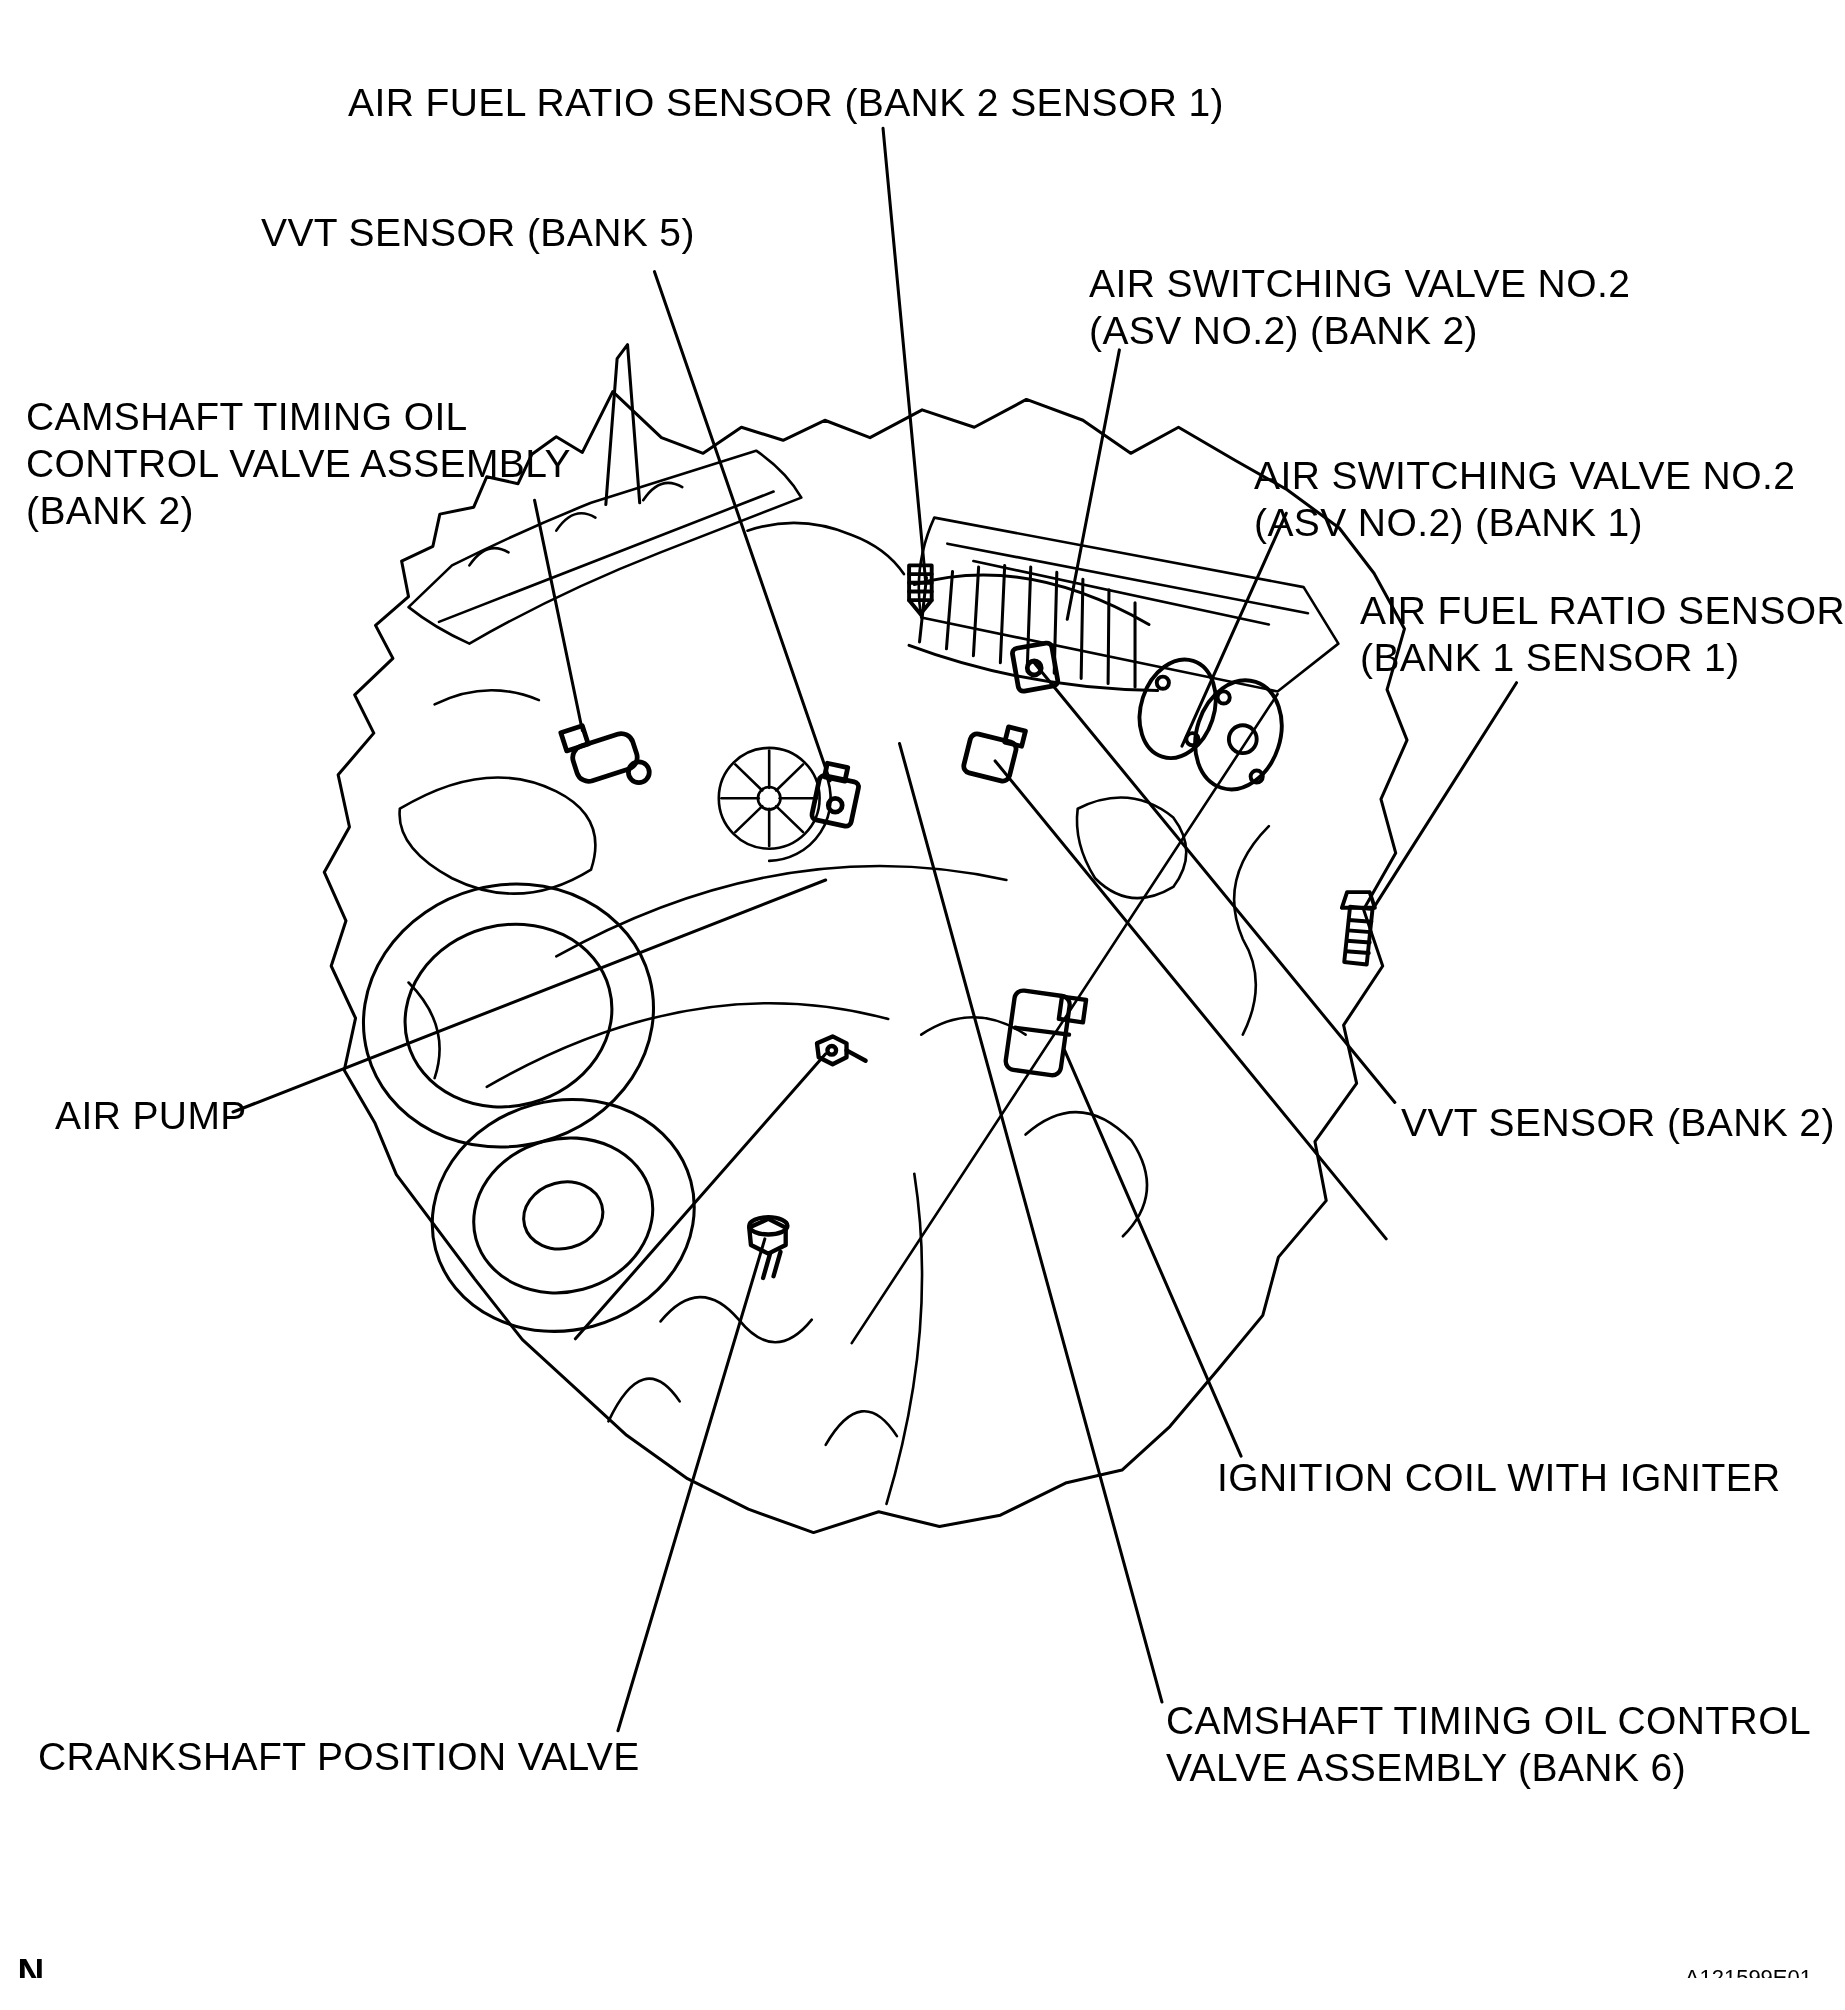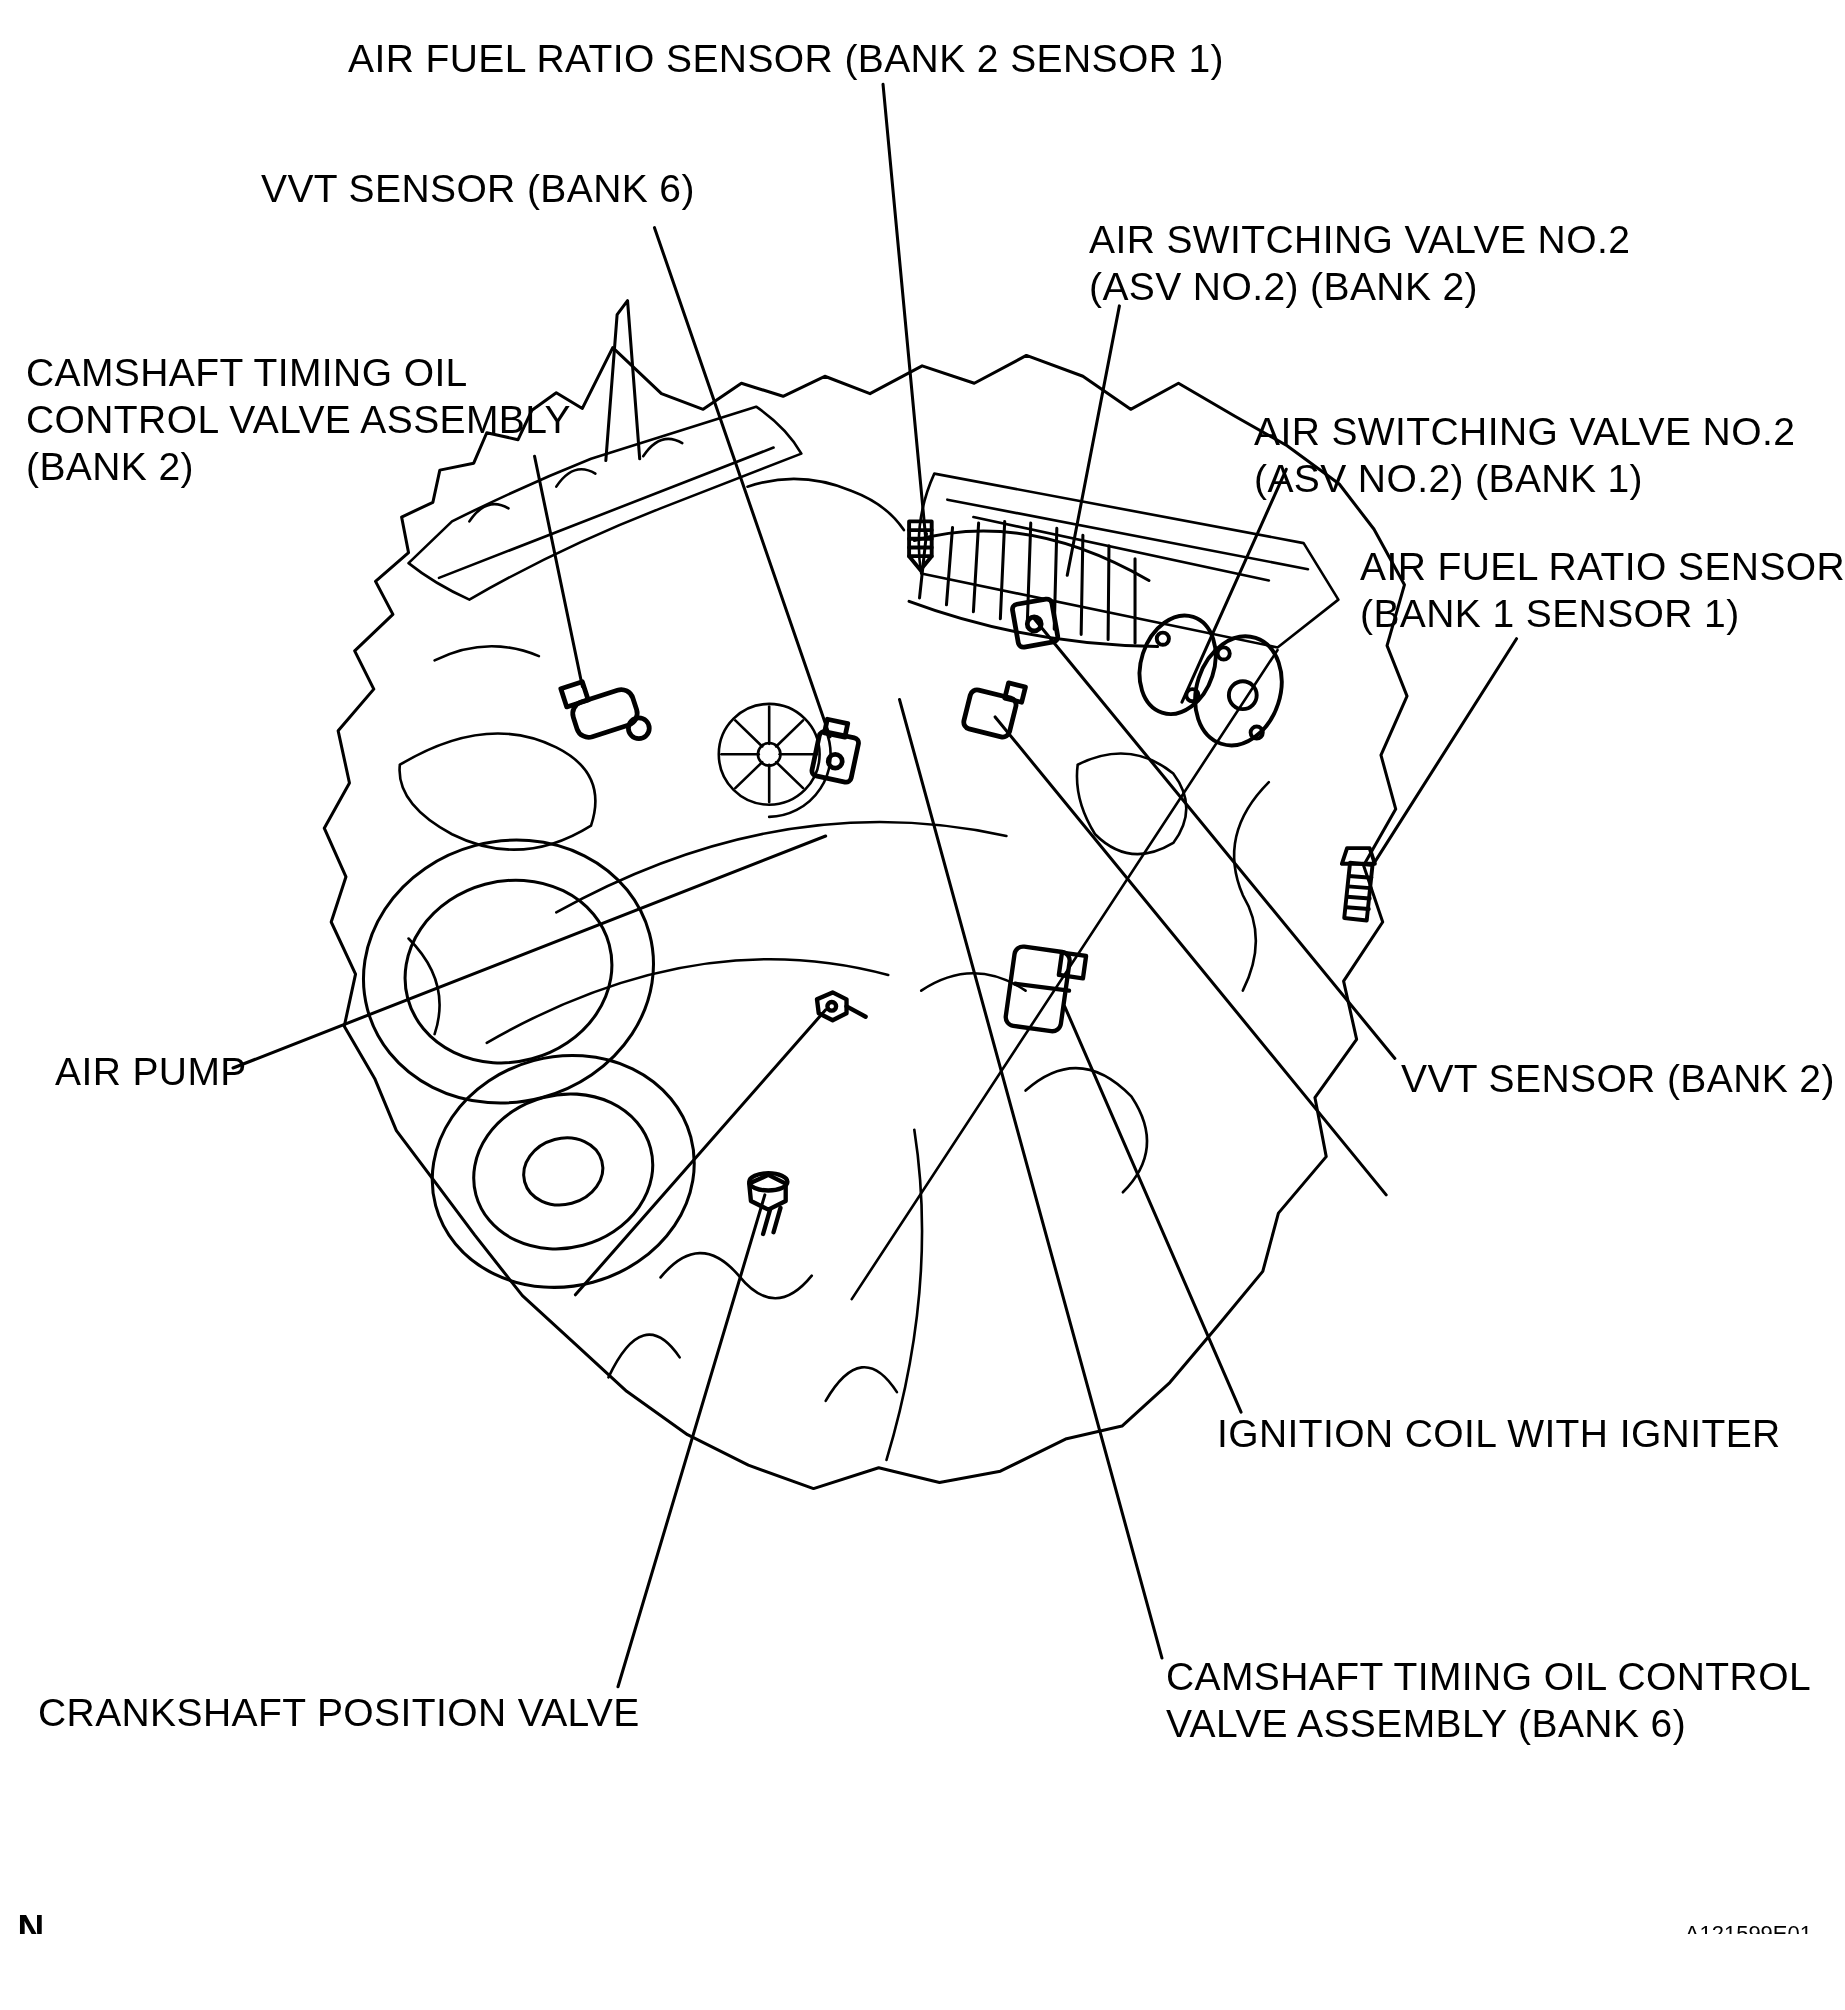--- a/index.html
+++ b/index.html
@@ -3,20 +3,21 @@
 <meta charset="utf-8">
 <style>
   html,body{margin:0;padding:0;background:#ffffff;}
   #stage{
     position:relative;
     width:1846px;height:1934px;
     background:#ffffff;
     font-family:"Liberation Sans", sans-serif;
     color:#000;
     overflow:hidden;
+    margin-top:44px;
   }
   #engine-svg{position:absolute;left:0;top:0;width:1846px;height:2010px;}
   .lbl{
     position:absolute;
     font-size:39px;
     line-height:47px;
     letter-spacing:0.4px;
     white-space:pre-line;
     color:#000;
   }
@@ -183,21 +184,21 @@
       <path d="M 1605,1218 L 1190,712"></path>
       <path d="M 1595,1375 L 1145,825"></path>
       <path d="M 662,1490 L 950,1162"></path>
       <path d="M 1428,1625 L 1225,1158"></path>
       <path d="M 711,1941 L 880,1375"></path>
       <path d="M 1337,1908 L 1035,805"></path>
     </g>
   </svg>
 
   <div class="lbl" style="left:348px;top:35px;">AIR FUEL RATIO SENSOR (BANK 2 SENSOR 1)</div>
-  <div class="lbl" style="left:261px;top:165px;">VVT SENSOR (BANK 6)</div>
+  <div class="lbl" style="left:261px;top:165px;">VVT SENSOR (BANK 5)</div>
   <div class="lbl" style="left:1089px;top:216px;">AIR SWITCHING VALVE NO.2
 (ASV NO.2) (BANK 2)</div>
   <div class="lbl" style="left:26px;top:349px;">CAMSHAFT TIMING OIL
 CONTROL VALVE ASSEMBLY
 (BANK 2)</div>
   <div class="lbl" style="left:1254px;top:408px;">AIR SWITCHING VALVE NO.2
 (ASV NO.2) (BANK 1)</div>
   <div class="lbl" style="left:1360px;top:543px;">AIR FUEL RATIO SENSOR
 (BANK 1 SENSOR 1)</div>
   <div class="lbl" style="left:55px;top:1048px;">AIR PUMP</div>

